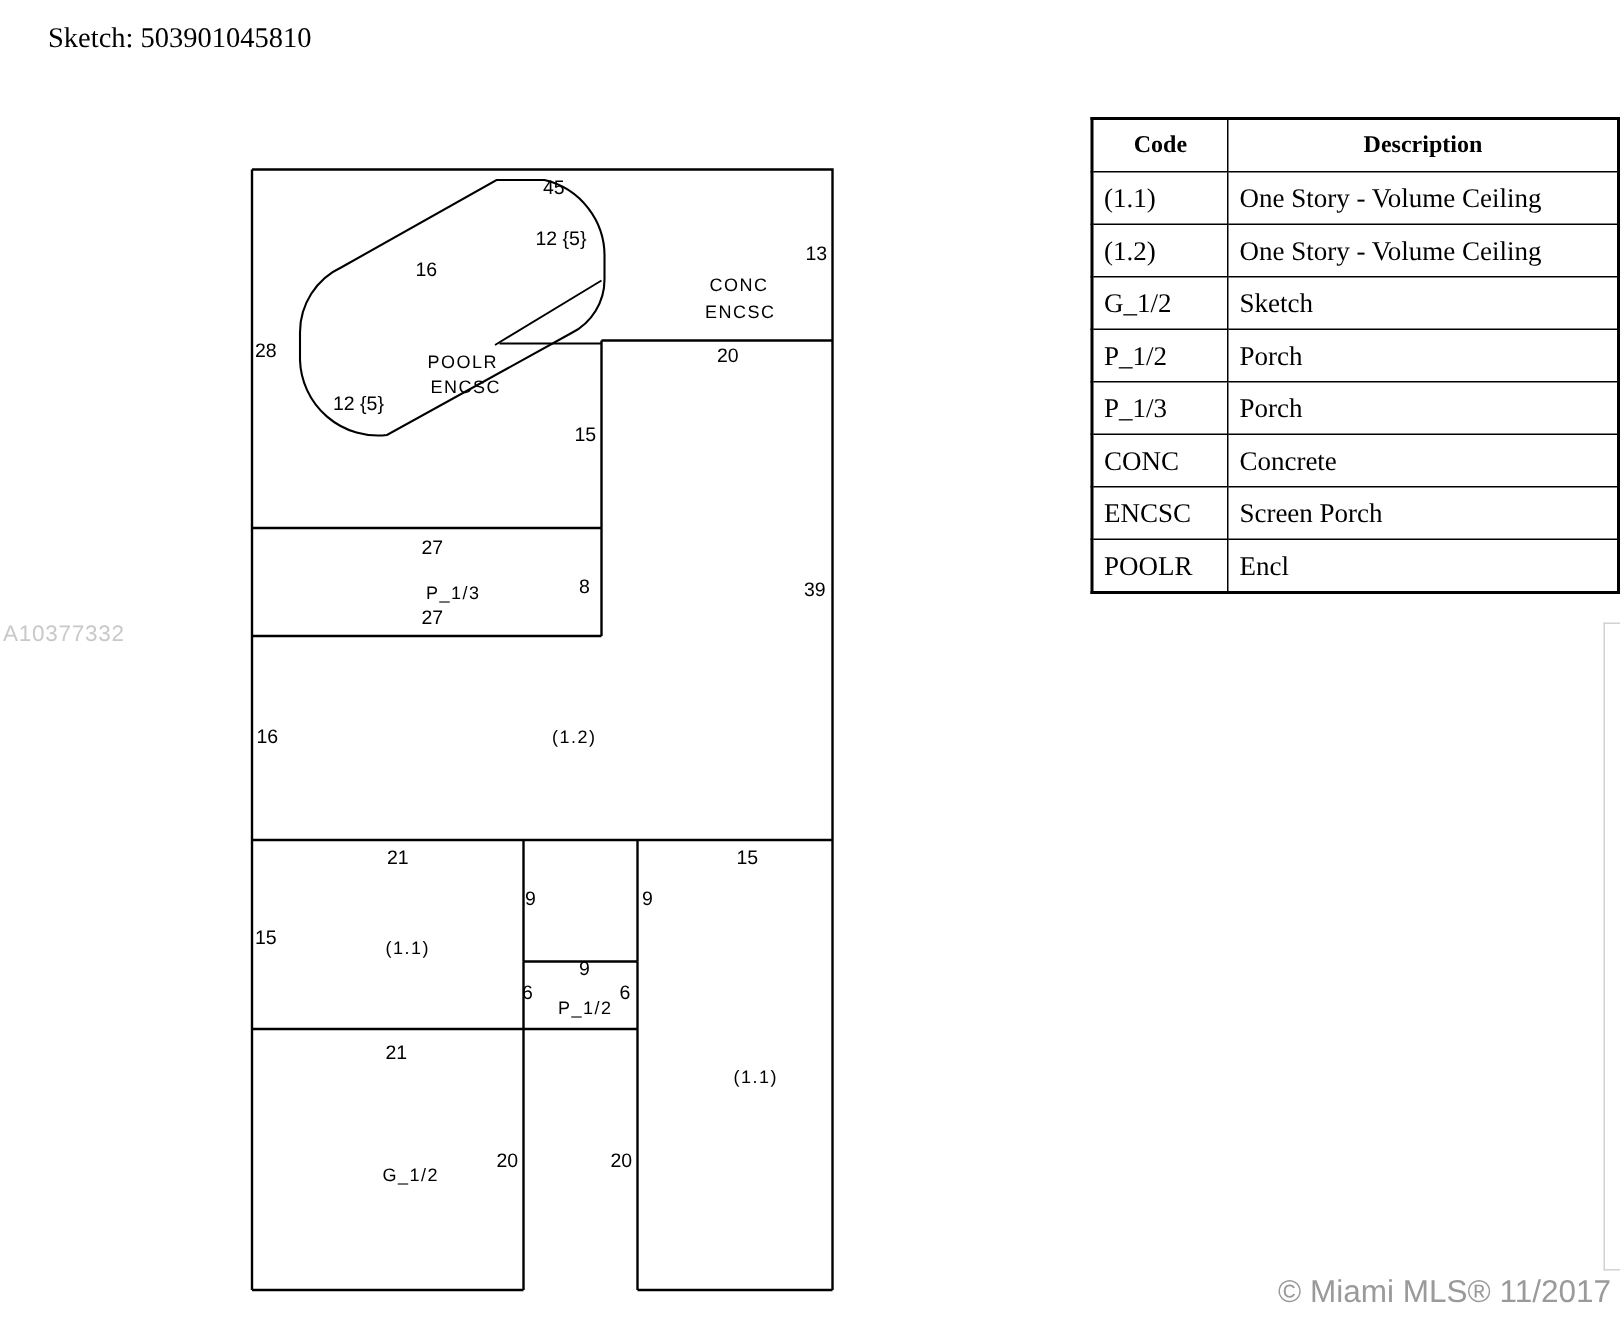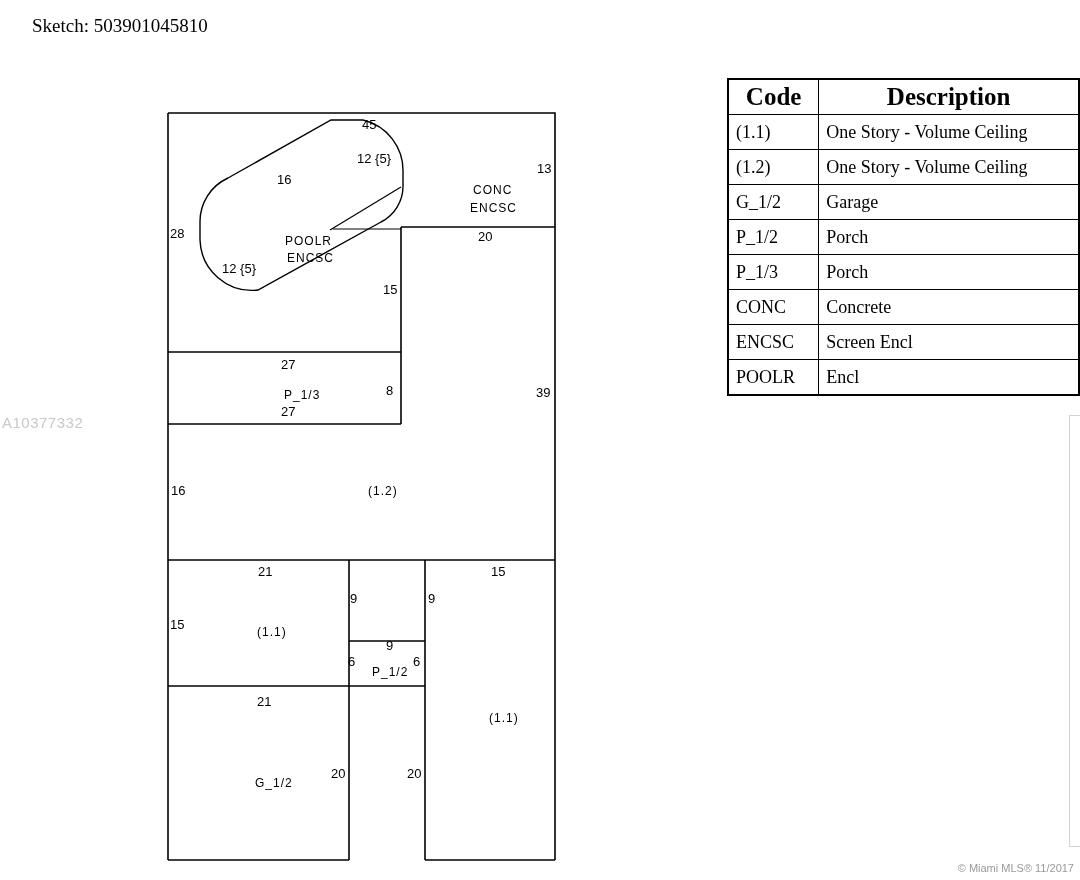--- a/index.html
+++ b/index.html
@@ -53,21 +53,21 @@
     font-family: "Liberation Sans", sans-serif;
     font-size: 15px;
     color: #c9c9c9;
     letter-spacing: 0.5px;
   }
   .watermark-bottom {
     position: absolute;
     right: 6px;
     bottom: 6px;
     font-family: "Liberation Sans", sans-serif;
-    font-size: 11px;
+    font-size: 21px;
     color: #9a9a9a;
     white-space: nowrap;
   }
 
   
   .legend {
     position: absolute;
     left: 727px;
     top: 78px;
     border-collapse: collapse;
@@ -79,21 +79,21 @@
     padding: 4px 7px;
     font-size: 18px;
     font-family: "Liberation Serif", serif;
     font-weight: normal;
     text-align: left;
     line-height: 26px;
   }
   .legend th {
     font-weight: bold;
     text-align: center;
-    font-size: 25px;
+    font-size: 16px;
   }
   .legend .code-col { width: 78px; white-space: nowrap; }
   .legend .desc-col { width: 252px; white-space: nowrap; }
 
   
   .right-panel-edge {
     position: absolute;
     right: 0;
     top: 415px;
     width: 10px;
@@ -208,37 +208,37 @@
     <tr>
       <td class="code-col">(1.1)</td>
       <td class="desc-col">One Story - Volume Ceiling</td>
     </tr>
     <tr>
       <td class="code-col">(1.2)</td>
       <td class="desc-col">One Story - Volume Ceiling</td>
     </tr>
     <tr>
       <td class="code-col">G_1/2</td>
-      <td class="desc-col">Garage</td>
+      <td class="desc-col">Sketch</td>
     </tr>
     <tr>
       <td class="code-col">P_1/2</td>
       <td class="desc-col">Porch</td>
     </tr>
     <tr>
       <td class="code-col">P_1/3</td>
       <td class="desc-col">Porch</td>
     </tr>
     <tr>
       <td class="code-col">CONC</td>
       <td class="desc-col">Concrete</td>
     </tr>
     <tr>
       <td class="code-col">ENCSC</td>
-      <td class="desc-col">Screen Encl</td>
+      <td class="desc-col">Screen Porch</td>
     </tr>
     <tr>
       <td class="code-col">POOLR</td>
       <td class="desc-col">Encl</td>
     </tr>
   </tbody>
 </table>
 
 <div class="watermark-left">A10377332</div>
 <div class="watermark-bottom">© Miami MLS® 11/2017</div>

